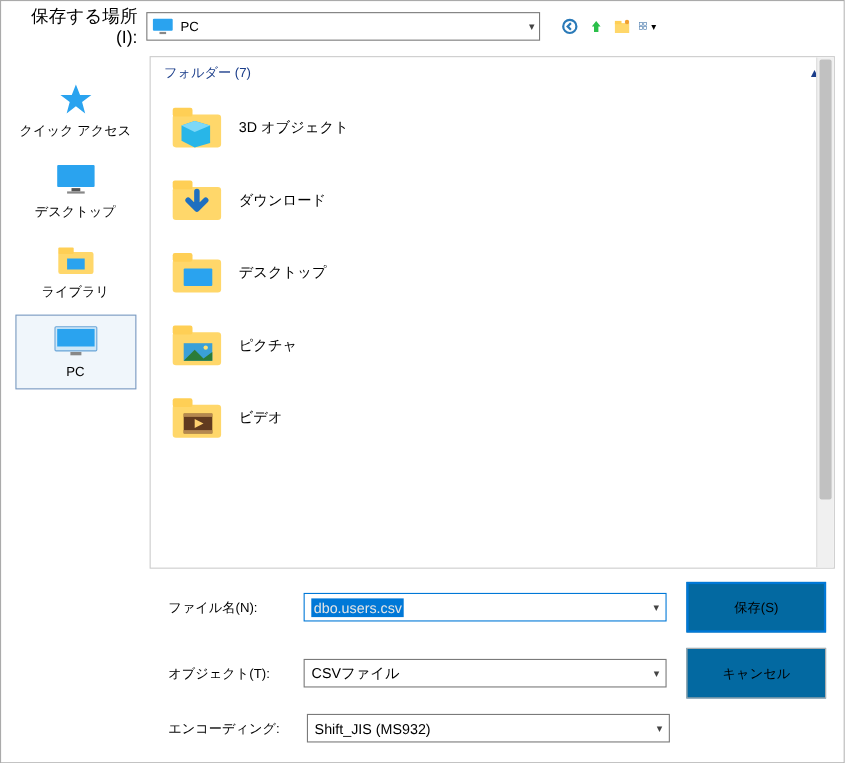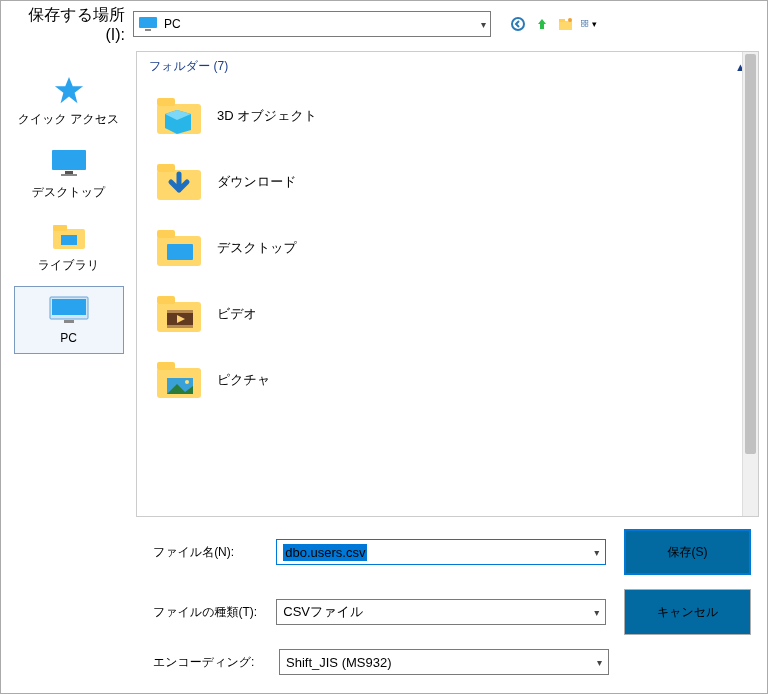--- a/index.html
+++ b/index.html
@@ -33,21 +33,21 @@
   .folder-list { padding: 6px 0 0 16px; }
   .folder-row { display: flex; align-items: center; height: 66px; cursor: pointer; }
   .folder-row .ficon { width: 54px; height: 50px; display: flex; align-items: center; justify-content: center; }
   .folder-row .flabel { font-size: 13px; padding-left: 10px; }
 
   .bottom { padding: 12px 16px 6px 152px; }
   .brow { display: flex; align-items: center; margin-bottom: 14px; gap: 18px; }
   .brow .blabel { width: 108px; font-size: 12px; }
   .field { height: 26px; border: 1px solid #7a7a7a; background: #fff; display: flex; align-items: center; padding: 0 6px; font-size: 13px; }
   .fname-field { flex: 0 0 330px; border: 1px solid #0078d7; }
-  .fname-field .val { background: #0078d7; color: #000000; padding: 1px 2px; }
+  .fname-field .val { background: #0078d7; color: #e5e5e5; padding: 1px 2px; }
   .fname-field .dd-arrow, .ftype-field .dd-arrow, .enc-field .dd-arrow { margin-left: auto; font-size: 10px; color: #444; }
   .ftype-field { flex: 0 0 330px; }
   .enc-field { flex: 0 0 330px; }
   .btn { width: 130px; height: 46px; border: 1px solid #adadad; background: #0369a1; font-size: 12px; cursor: pointer; display:flex; align-items:center; justify-content:center; }
   .btn.primary { border: 2px solid #0078d7; }
 </style>
 </head>
 <body>
 
 <div class="window">
@@ -186,40 +186,40 @@
           </span>
           <span class="flabel">デスクトップ</span>
         </div>
 
 
         <div class="folder-row">
           <span class="ficon">
             <svg viewBox="0 0 50 44" width="50" height="44">
                 <rect x="2" y="10" width="44" height="30" rx="3" fill="#ffd76a"></rect>
                 <rect x="2" y="4" width="18" height="8" rx="2" fill="#ffcf55"></rect>
+                <rect x="12" y="20" width="26" height="16" fill="#3aa0d8"></rect>
+                <polygon points="12,36 22,26 30,34 38,28 38,36" fill="#2b7c3a"></polygon>
+                <circle cx="32" cy="24" r="2" fill="#ffe070"></circle>
+              </svg>
+          </span>
+          <span class="flabel">ピクチャ</span>
+        </div>
+
+        <div class="folder-row">
+          <span class="ficon">
+            <svg viewBox="0 0 50 44" width="50" height="44">
+                <rect x="2" y="10" width="44" height="30" rx="3" fill="#ffd76a"></rect>
+                <rect x="2" y="4" width="18" height="8" rx="2" fill="#ffcf55"></rect>
                 <rect x="12" y="18" width="26" height="18" fill="#613a1f"></rect>
                 <rect x="12" y="18" width="26" height="3" fill="#b58850"></rect>
                 <rect x="12" y="33" width="26" height="3" fill="#b58850"></rect>
                 <polygon points="22,23 22,31 30,27" fill="#ffd070"></polygon>
               </svg>
           </span>
           <span class="flabel">ビデオ</span>
-        </div>
-
-        <div class="folder-row">
-          <span class="ficon">
-            <svg viewBox="0 0 50 44" width="50" height="44">
-                <rect x="2" y="10" width="44" height="30" rx="3" fill="#ffd76a"></rect>
-                <rect x="2" y="4" width="18" height="8" rx="2" fill="#ffcf55"></rect>
-                <rect x="12" y="20" width="26" height="16" fill="#3aa0d8"></rect>
-                <polygon points="12,36 22,26 30,34 38,28 38,36" fill="#2b7c3a"></polygon>
-                <circle cx="32" cy="24" r="2" fill="#ffe070"></circle>
-              </svg>
-          </span>
-          <span class="flabel">ピクチャ</span>
         </div>
 
       </div>
 
       <div class="scrollbar">
         <div class="thumb"></div>
       </div>
     </div>
 
   </div>
@@ -229,21 +229,21 @@
     <div class="brow">
       <div class="blabel">ファイル名(N):</div>
       <div class="field fname-field">
         <span class="val">dbo.users.csv</span>
         <span class="dd-arrow">▾</span>
       </div>
       <div class="btn primary">保存(S)</div>
     </div>
 
     <div class="brow">
-      <div class="blabel">ファイルの種類(T):</div>
+      <div class="blabel">オブジェクト(T):</div>
       <div class="field ftype-field">
         <span>CSVファイル</span>
         <span class="dd-arrow">▾</span>
       </div>
       <div class="btn">キャンセル</div>
     </div>
 
     <div class="brow">
       <div class="blabel">エンコーディング:</div>
       <div class="field enc-field">

